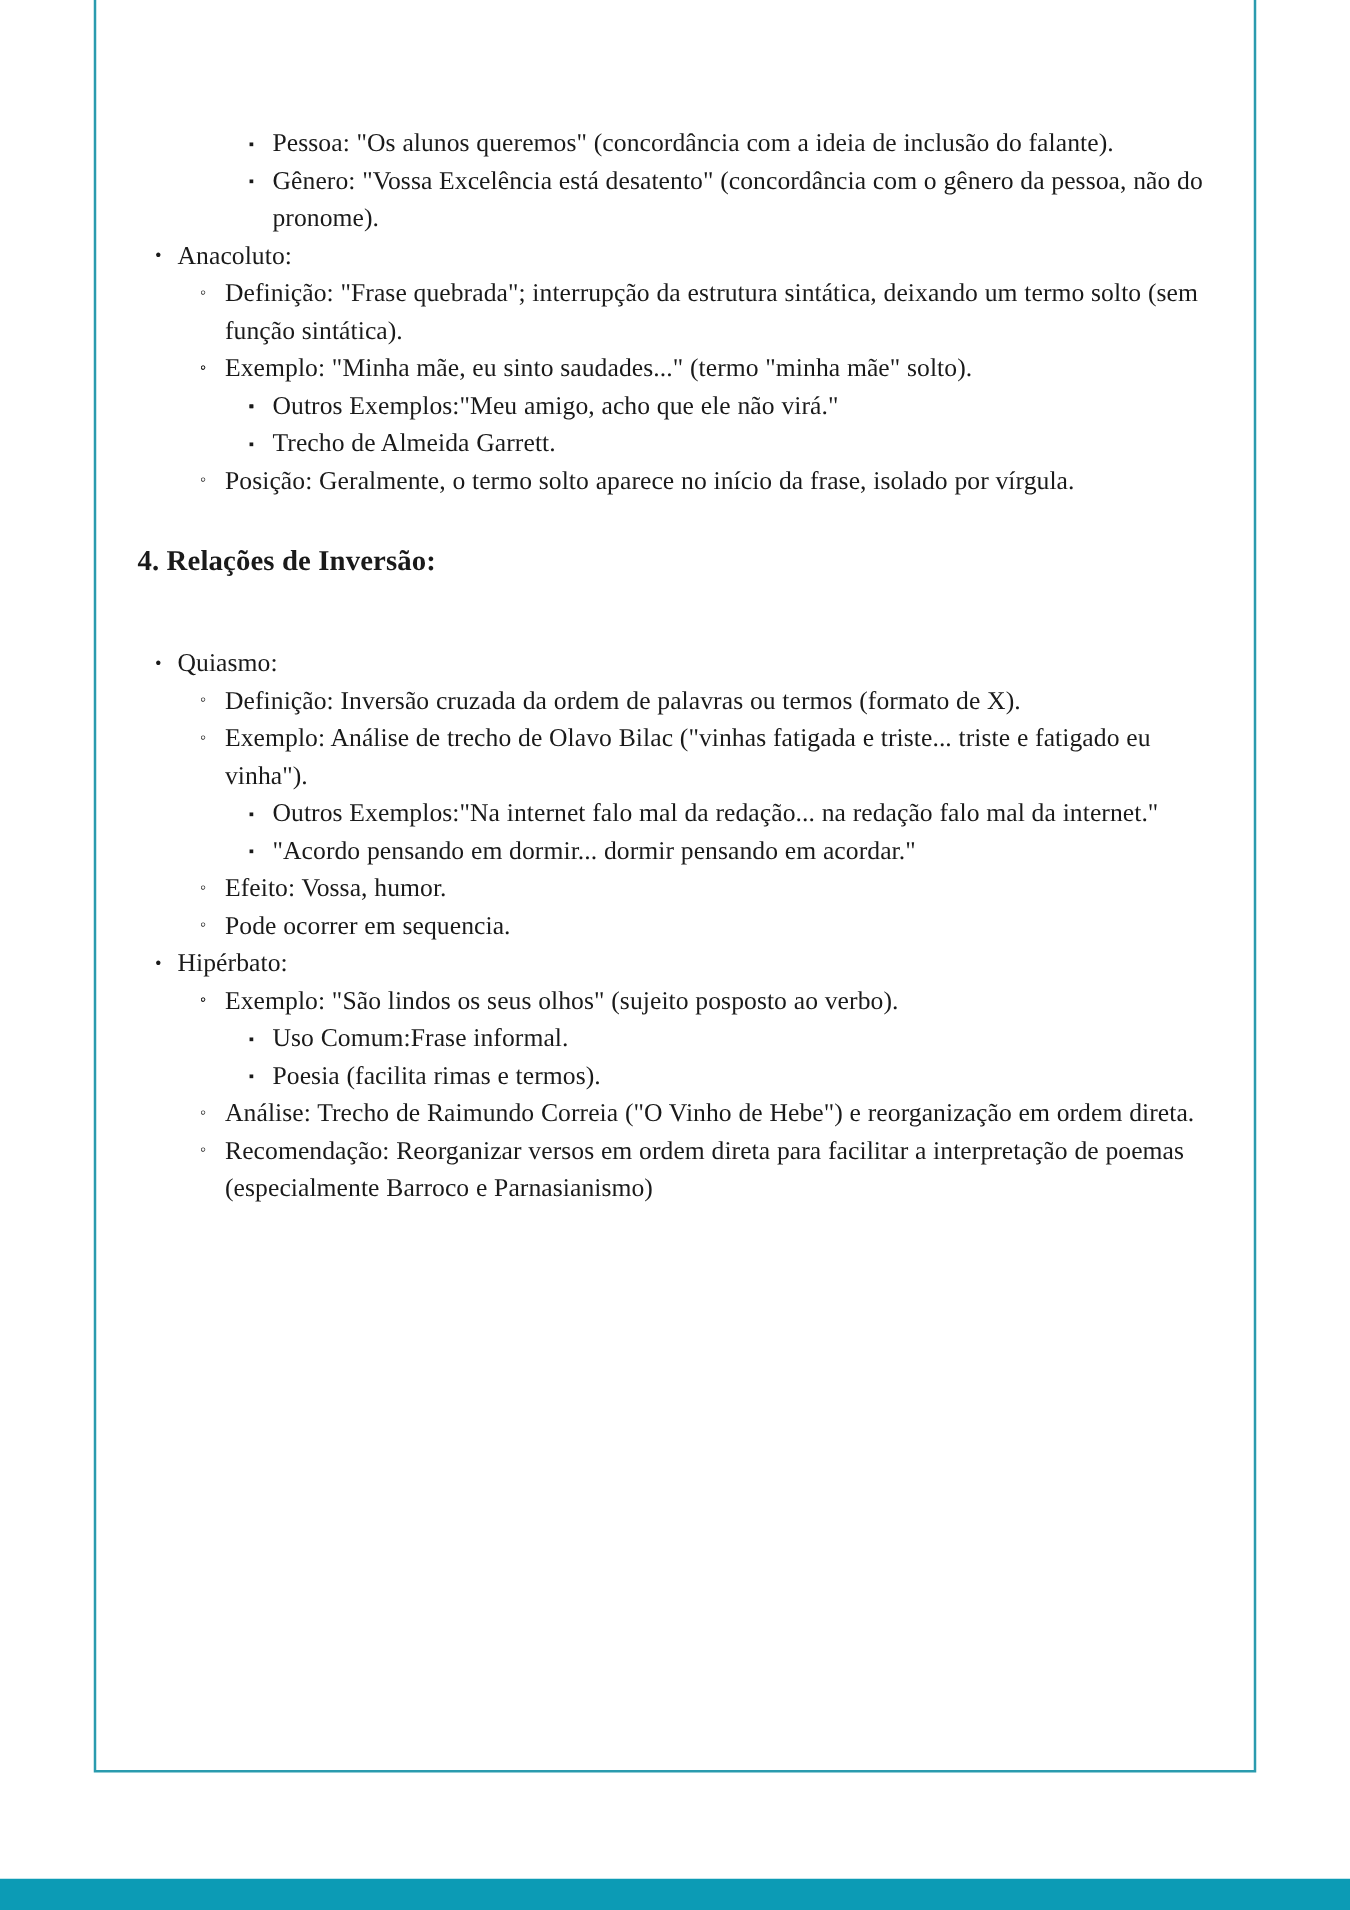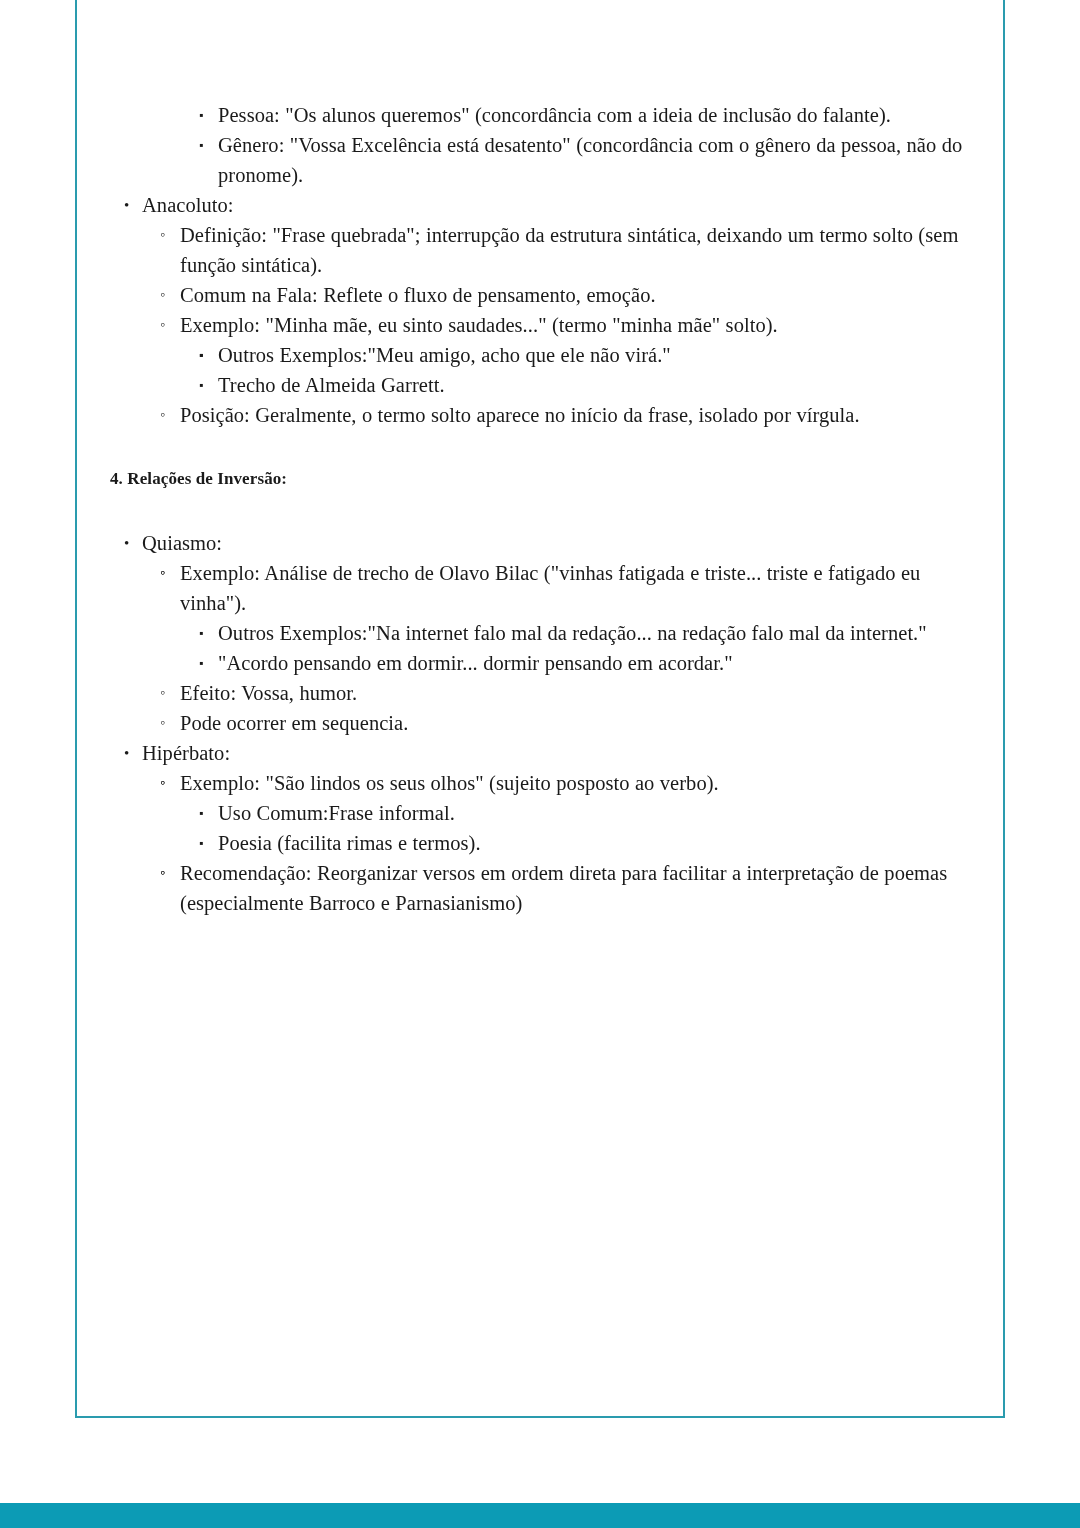--- a/index.html
+++ b/index.html
@@ -78,55 +78,55 @@
 
   
   .lvl3 { padding-left: 108px; }
   .lvl3 > .marker {
     left: 89px;
     font-size: 12px;
   }
 
   .heading {
     font-weight: bold;
-    font-size: 17px;
+    font-size: 23px;
     line-height: 30px;
     margin-top: 34px;
-    margin-bottom: 34px;
+    margin-bottom: 52px;
     letter-spacing: 0.1px;
   }
 
   .txt { display: inline; }
 </style>
 </head>
 <body>
 
 <div id="page-frame"></div>
 
 <div id="content">
     <div class="line lvl3"><span class="marker">▪</span><span class="txt">Pessoa: "Os alunos queremos" (concordância com a ideia de inclusão do falante).</span></div>
     <div class="line lvl3"><span class="marker">▪</span><span class="txt">Gênero: "Vossa Excelência está desatento" (concordância com o gênero da pessoa, não do pronome).</span></div>
     <div class="line lvl1"><span class="marker">•</span><span class="txt">Anacoluto:</span></div>
     <div class="line lvl2"><span class="marker">◦</span><span class="txt">Definição: "Frase quebrada"; interrupção da estrutura sintática, deixando um termo solto (sem função sintática).</span></div>
-    <div class="line lvl2"><span class="marker">◦</span><span class="txt">Comum na Fala: Reflete o fluxo de pensamento, emoção.</span></div>
+    <div class="line lvl2"><span class="marker">◦</span></div>
     <div class="line lvl2"><span class="marker">◦</span><span class="txt">Exemplo: "Minha mãe, eu sinto saudades..." (termo "minha mãe" solto).</span></div>
     <div class="line lvl3"><span class="marker">▪</span></div>
     <div class="line lvl3"><span class="marker">▪</span><span class="txt">Outros Exemplos:"Meu amigo, acho que ele não virá."</span></div>
     <div class="line lvl3"><span class="marker">▪</span><span class="txt">Trecho de Almeida Garrett.</span></div>
     <div class="line lvl2"><span class="marker">◦</span><span class="txt">Posição: Geralmente, o termo solto aparece no início da frase, isolado por vírgula.</span></div>
     <div class="heading">4. Relações de Inversão:</div>
     <div class="line lvl1"><span class="marker">•</span><span class="txt">Quiasmo:</span></div>
-    <div class="line lvl2"><span class="marker">◦</span></div>
+    <div class="line lvl2"><span class="marker">◦</span><span class="txt">Definição: Inversão cruzada da ordem de palavras ou termos (formato de X).</span></div>
     <div class="line lvl2"><span class="marker">◦</span><span class="txt">Exemplo: Análise de trecho de Olavo Bilac ("vinhas fatigada e triste... triste e fatigado eu vinha").</span></div>
     <div class="line lvl3"><span class="marker">▪</span><span class="txt">Outros Exemplos:"Na internet falo mal da redação... na redação falo mal da internet."</span></div>
     <div class="line lvl3"><span class="marker">▪</span><span class="txt">"Acordo pensando em dormir... dormir pensando em acordar."</span></div>
     <div class="line lvl2"><span class="marker">◦</span><span class="txt">Efeito: Vossa, humor.</span></div>
     <div class="line lvl2"><span class="marker">◦</span><span class="txt">Pode ocorrer em sequencia.</span></div>
     <div class="line lvl1"><span class="marker">•</span><span class="txt">Hipérbato:</span></div>
     <div class="line lvl2"><span class="marker">◦</span></div>
     <div class="line lvl2"><span class="marker">◦</span><span class="txt">Exemplo: "São lindos os seus olhos" (sujeito posposto ao verbo).</span></div>
     <div class="line lvl3"><span class="marker">▪</span><span class="txt">Uso Comum:Frase informal.</span></div>
     <div class="line lvl3"><span class="marker">▪</span><span class="txt">Poesia (facilita rimas e termos).</span></div>
-    <div class="line lvl2"><span class="marker">◦</span></div>
+    <div class="line lvl2"><span class="marker">◦</span><span class="txt">Análise: Trecho de Raimundo Correia ("O Vinho de Hebe") e reorganização em ordem direta.</span></div>
     <div class="line lvl2"><span class="marker">◦</span><span class="txt">Recomendação: Reorganizar versos em ordem direta para facilitar a interpretação de poemas (especialmente Barroco e Parnasianismo)</span></div>
   </div>
 
 <div id="bottom-bar"></div>
 
 </body></html>

